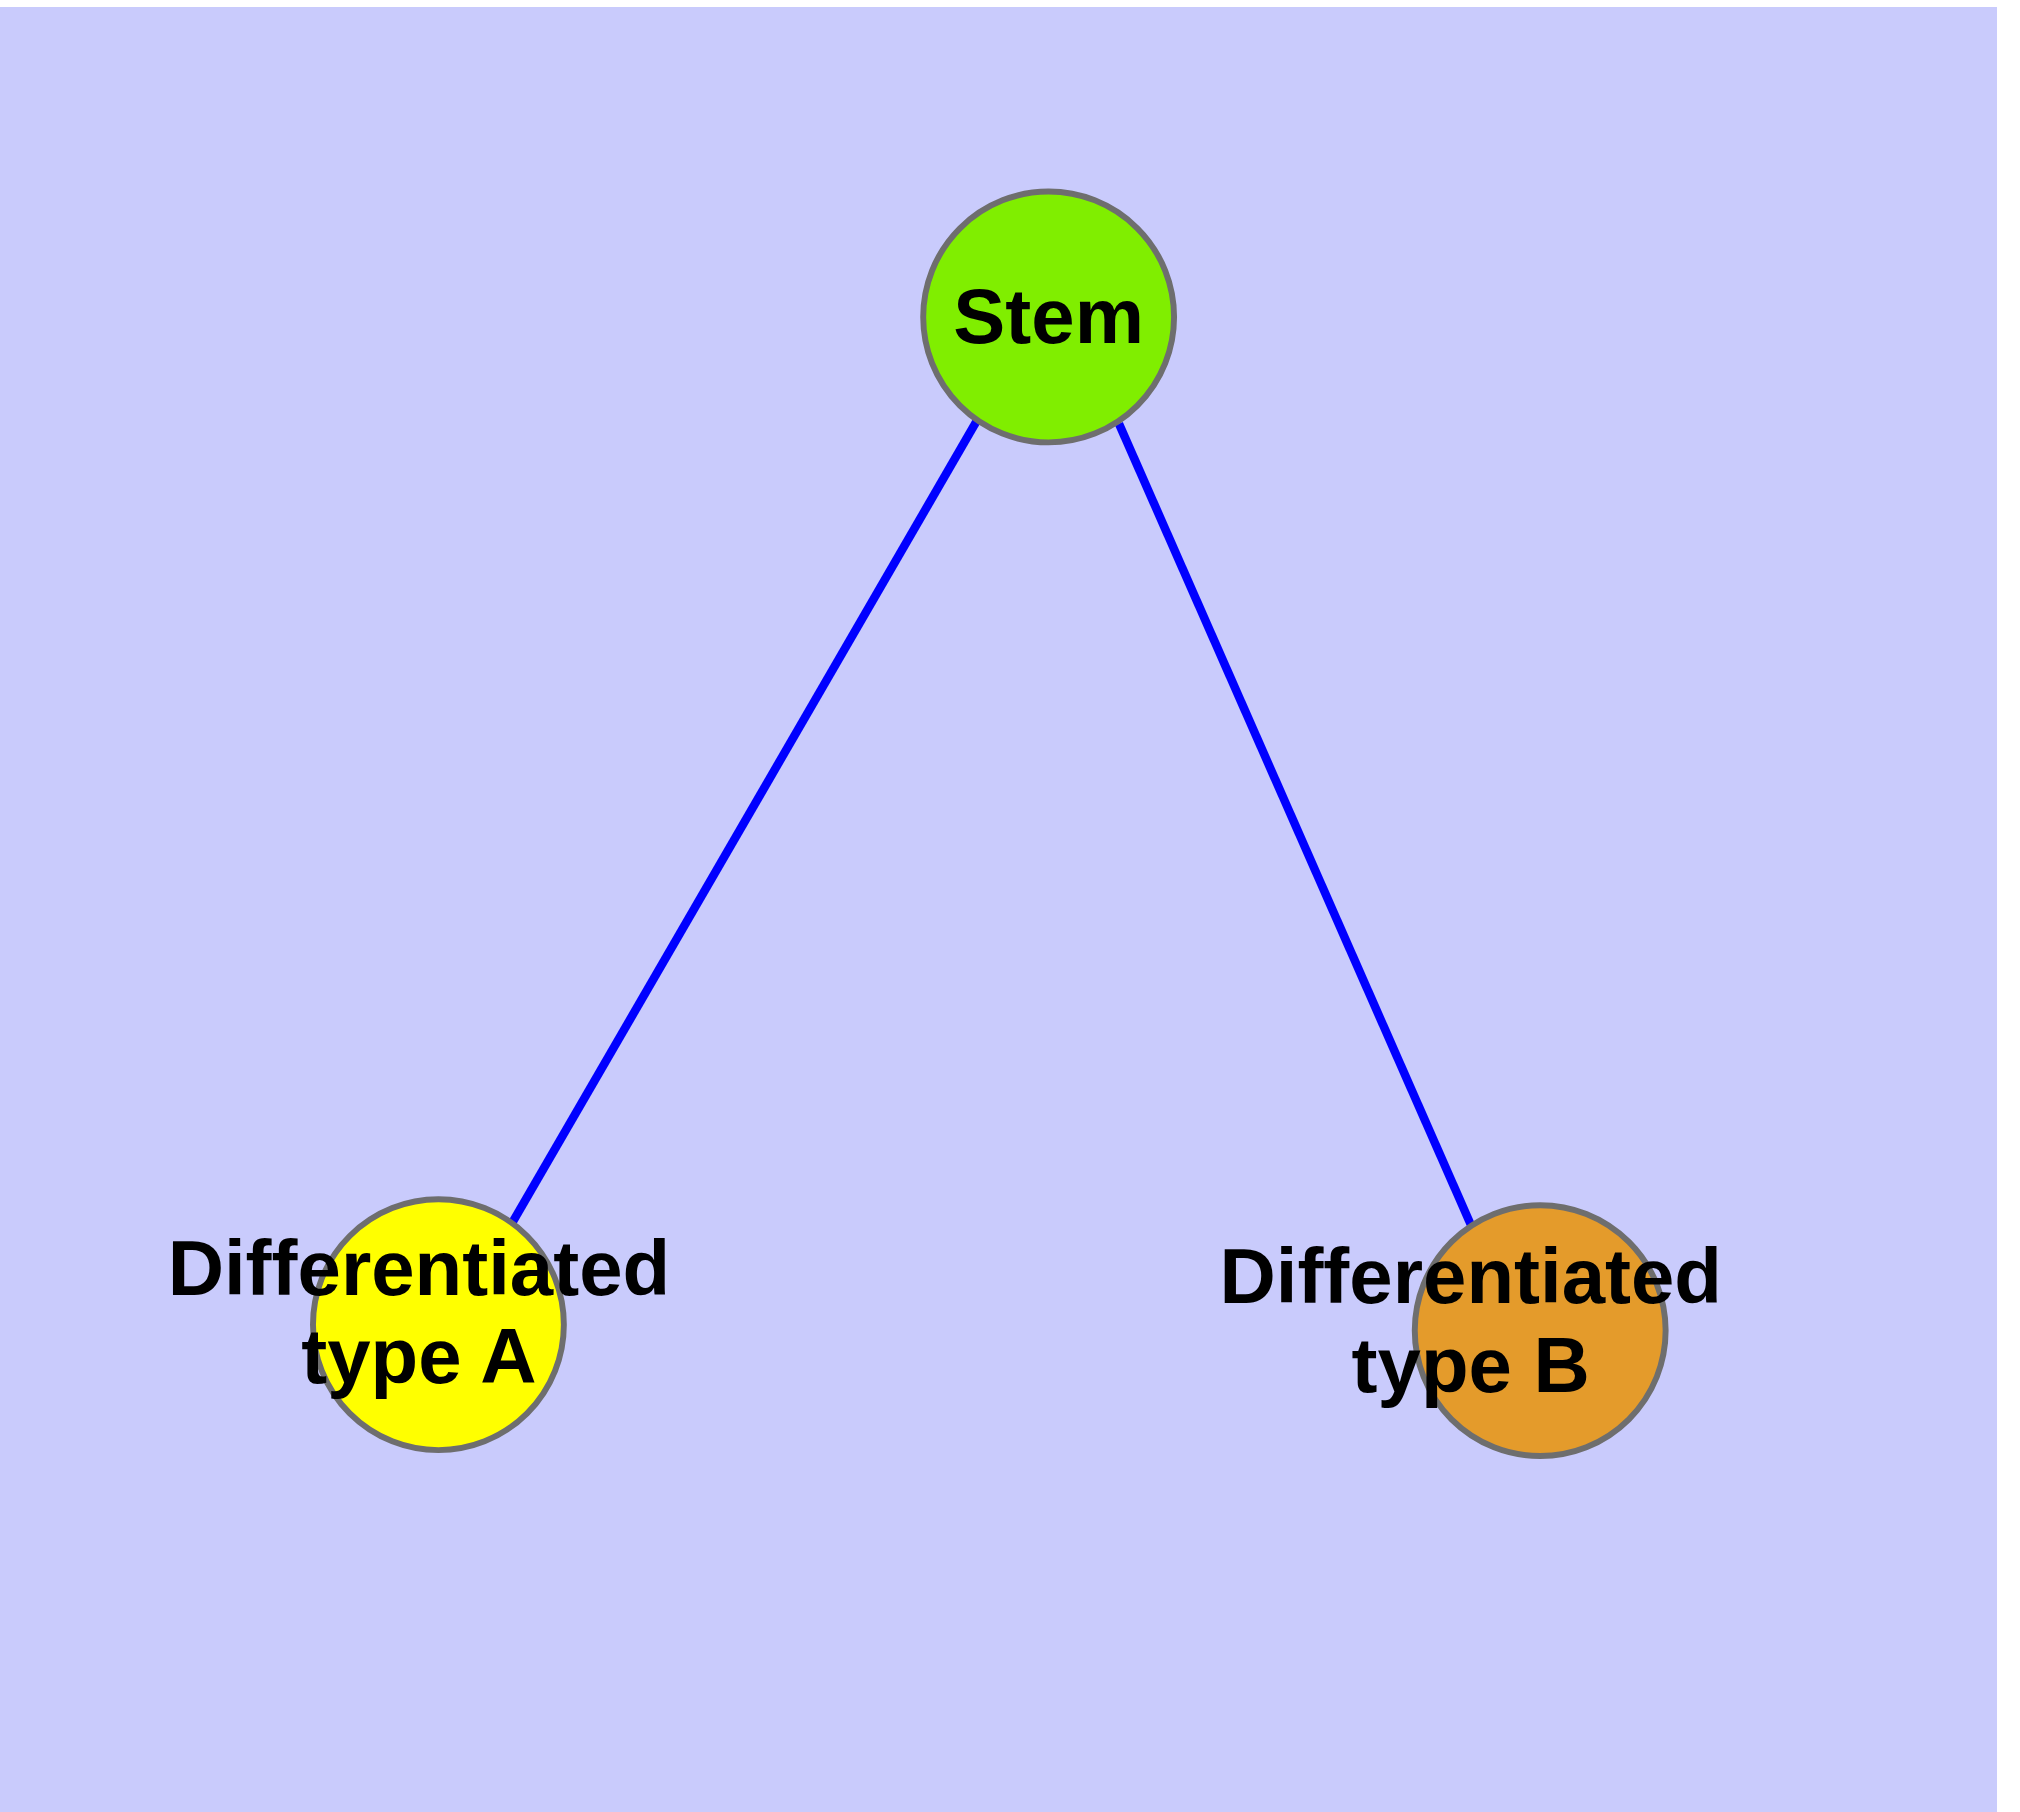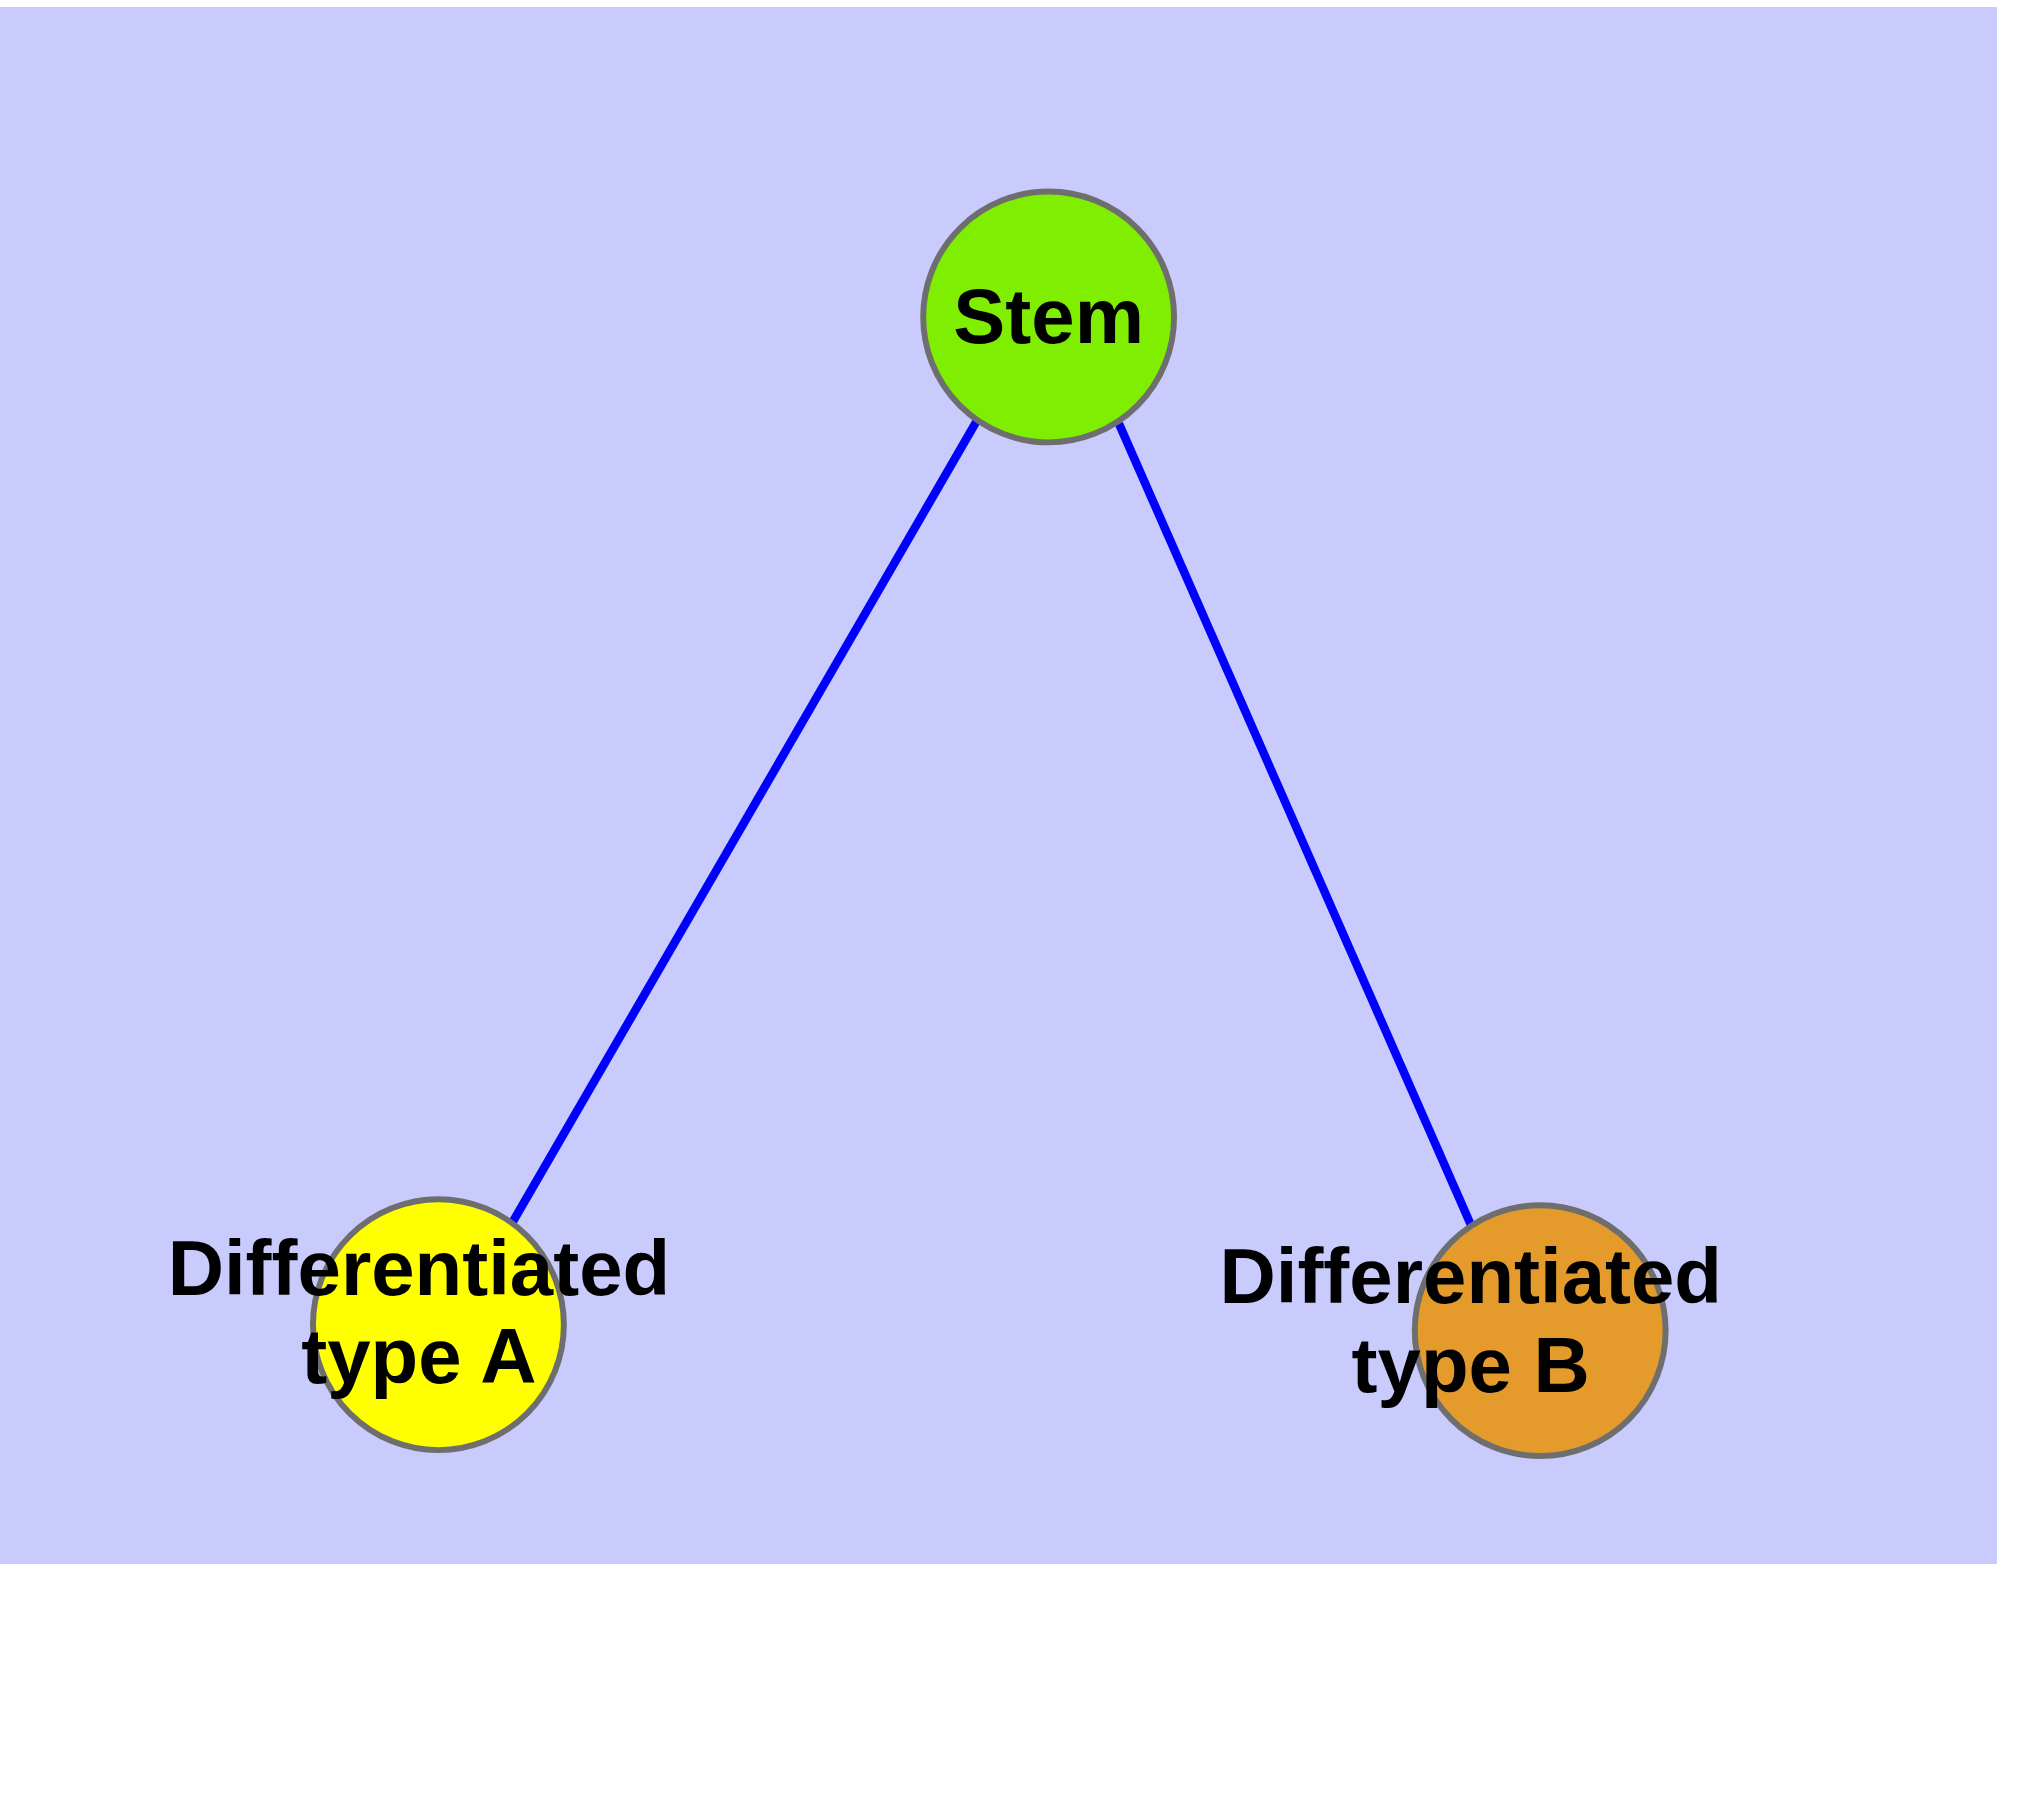--- a/index.html
+++ b/index.html
@@ -3,21 +3,21 @@
 <meta charset="utf-8">
 <style>
   html, body {
     margin: 0;
     padding: 0;
     background: #ffffff;
   }
   #stage {
     position: relative;
     width: 2021px;
-    height: 1564px;
+    height: 1812px;
     overflow: hidden;
     background: #ffffff;
     font-family: "Liberation Sans", sans-serif;
   }
   #canvas-bg {
     position: absolute;
     left: 0;
     top: 6.8px;
     width: 1997px;
     height: 1805px;

